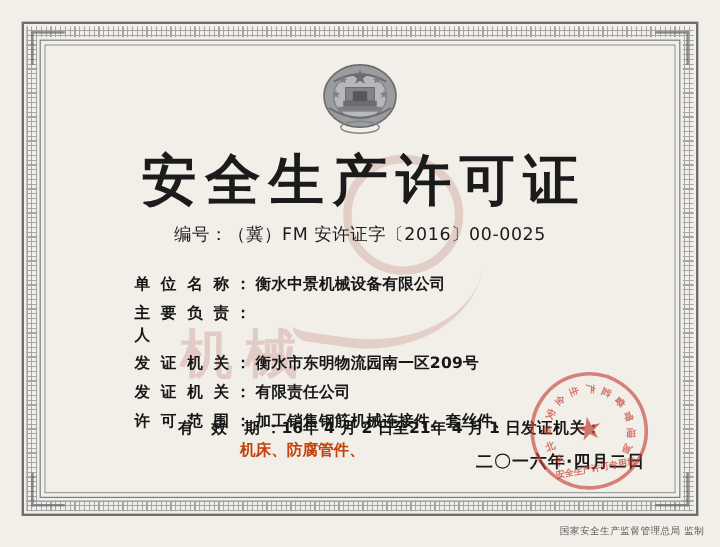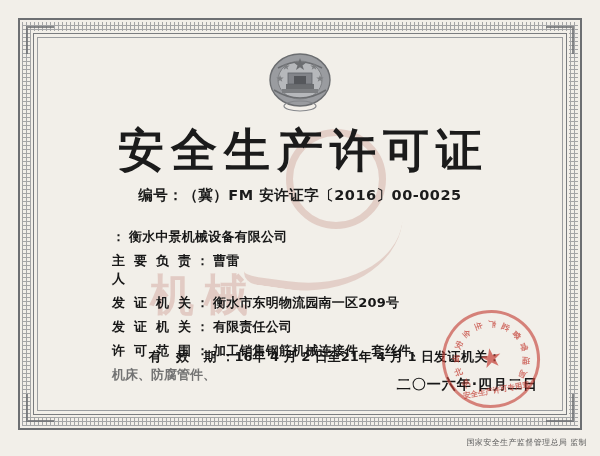--- a/index.html
+++ b/index.html
@@ -206,21 +206,21 @@
     text-indent: 7px;
   }
 
   .serial {
     position: absolute;
     left: 0;
     right: 0;
     top: 186px;
     text-align: center;
     font-size: 14.5px;
-    font-weight: bold;
+    font-weight: normal;
     color: #1b1b1b;
     letter-spacing: .5px;
   }
 
   .fields {
     position: absolute;
     left: 112px;
     top: 228px;
     right: 70px;
   }
@@ -243,23 +243,24 @@
     flex: 0 0 auto;
     padding: 0 4px 0 0;
     font-weight: bold;
   }
   .field-value {
     flex: 1 1 auto;
     font-weight: bold;
     letter-spacing: .2px;
   }
   .scope-extra {
+    margin-left: 88px;
     font-size: 13px;
     font-weight: bold;
-    color: #737373;
+    color: #c2410c;
     margin-bottom: 6px;
   }
 
   .bottom-row {
     position: absolute;
     left: 112px;
     right: 62px;
     top: 348px;
     display: flex;
     justify-content: center;
@@ -357,28 +358,28 @@
 
     <div class="title">安全生产许可证</div>
 
     <div class="serial">
       <span>编号：</span><span>（冀）FM 安许证字〔2016〕00-0025</span>
     </div>
 
     <div class="fields">
 
       <div class="field-row">
+        <span class="field-label">单位名称</span>
         <span class="field-colon">：</span>
         <span class="field-value">衡水中景机械设备有限公司</span>
       </div>
 
       <div class="field-row">
         <span class="field-label">主要负责人</span>
         <span class="field-colon">：</span>
-        <span class="field-value">曹雷</span>
       </div>
 
       <div class="field-row">
         <span class="field-label">发证机关</span>
         <span class="field-colon">：</span>
         <span class="field-value">衡水市东明物流园南一区209号</span>
       </div>
 
       <div class="field-row">
         <span class="field-label">发证机关</span>

